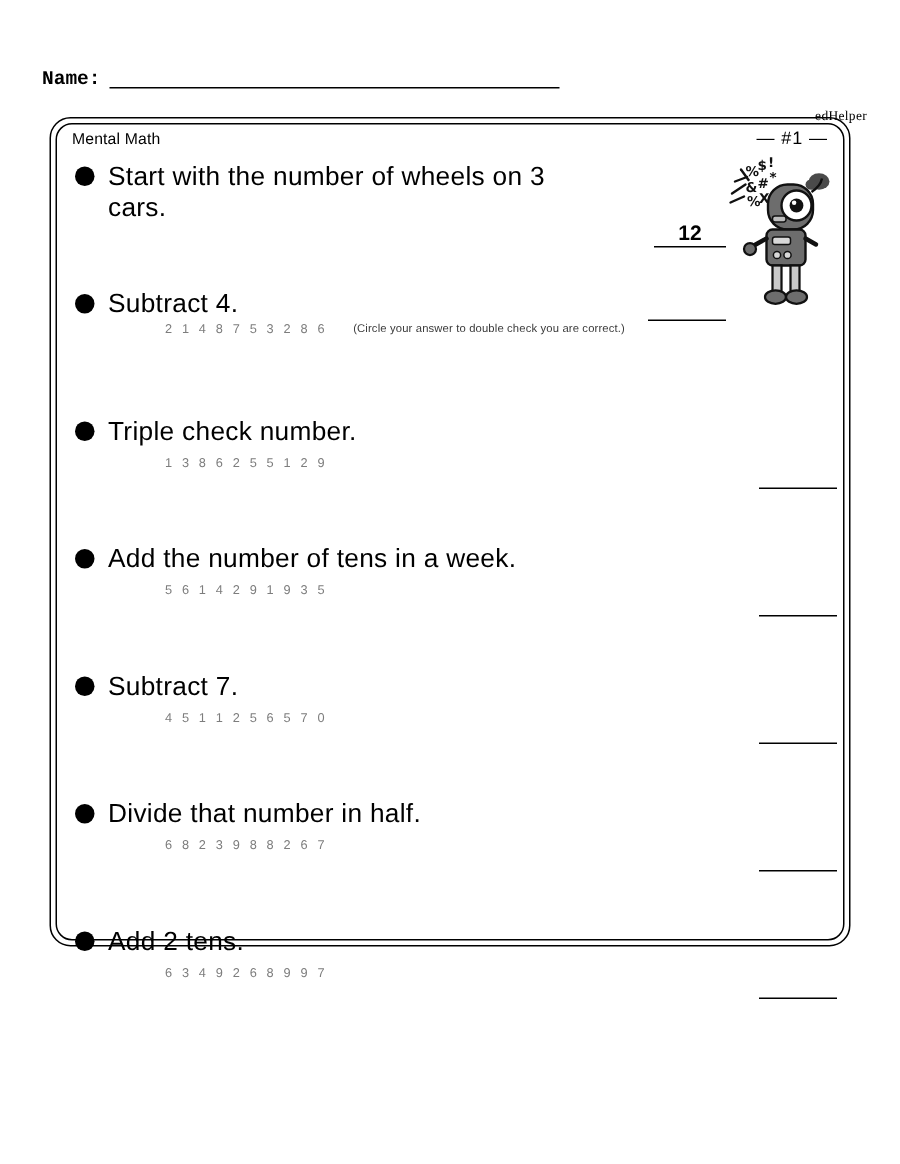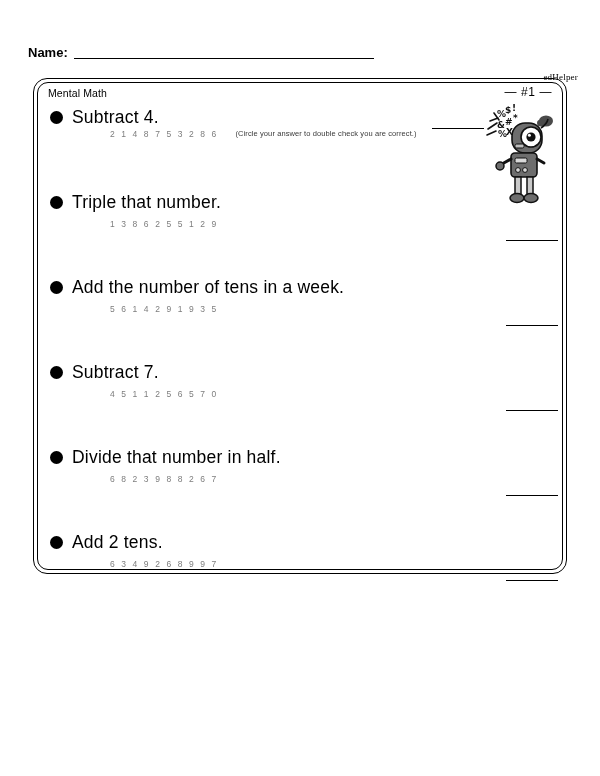--- a/index.html
+++ b/index.html
@@ -28,39 +28,39 @@
     margin-top: 34px;
   }
   .name-row {
     position: absolute;
     top: 46px;
     left: 28px;
     display: flex;
     align-items: flex-end;
   }
   .name-label {
-    font-family: Liberation Sans, sans-serif;
+    font-family: Liberation Mono, monospace;
     font-weight: bold;
     font-size: 13px;
     line-height: 13px;
   }
   .name-line {
     width: 300px;
     border-bottom: 1.6px solid #000;
     margin-left: 6px;
     height: 11px;
   }
 
   
   .sheet-outer {
     position: absolute;
     left: 33px;
     top: 78px;
     width: 534px;
-    height: 496px;
+    height: 553px;
     border: 1.4px solid #000;
     border-radius: 14px;
     box-sizing: border-box;
   }
   .sheet-inner {
     position: absolute;
     left: 3px;
     top: 3px;
     right: 3px;
     bottom: 3px;
@@ -236,40 +236,47 @@
         <rect x="31" y="76" width="6" height="18" fill="#c9c9c9" stroke="#111" stroke-width="1.5"></rect>
         <rect x="43" y="76" width="6" height="18" fill="#c9c9c9" stroke="#111" stroke-width="1.5"></rect>
 
         <ellipse cx="33" cy="97" rx="7" ry="4.5" fill="#6d6d6d" stroke="#111" stroke-width="1.5"></ellipse>
         <ellipse cx="47" cy="97" rx="7" ry="4.5" fill="#6d6d6d" stroke="#111" stroke-width="1.5"></ellipse>
       </svg>
     </div>
 
     <div class="questions">
 
+      <div class="q">
+        <div class="q-main">
+          <span class="bullet"></span>
+          <span class="q-text">Start with the number of wheels on 3 cars.</span>
+        </div>
+        <div class="ans-line ans-q1">12</div>
+      </div>
 
       <div class="q">
         <div class="q-main">
           <span class="bullet"></span>
           <div>
             <div class="q-text">Subtract 4.</div>
             <div class="digit-row">
               <span class="digits">2 1 4 8 7 5 3 2 8 6</span>
               <span class="note">(Circle your answer to double check you are correct.)</span>
             </div>
           </div>
         </div>
         <div class="ans-line ans-q2"></div>
       </div>
 
       <div class="q">
         <div class="q-main">
           <span class="bullet"></span>
           <div>
-            <div class="q-text">Triple that number.</div>
+            <div class="q-text">Triple check number.</div>
             <div class="digits">1 3 8 6 2 5 5 1 2 9</div>
           </div>
         </div>
         <div class="ans-line ans-rest"></div>
       </div>
 
       <div class="q">
         <div class="q-main">
           <span class="bullet"></span>
           <div>

